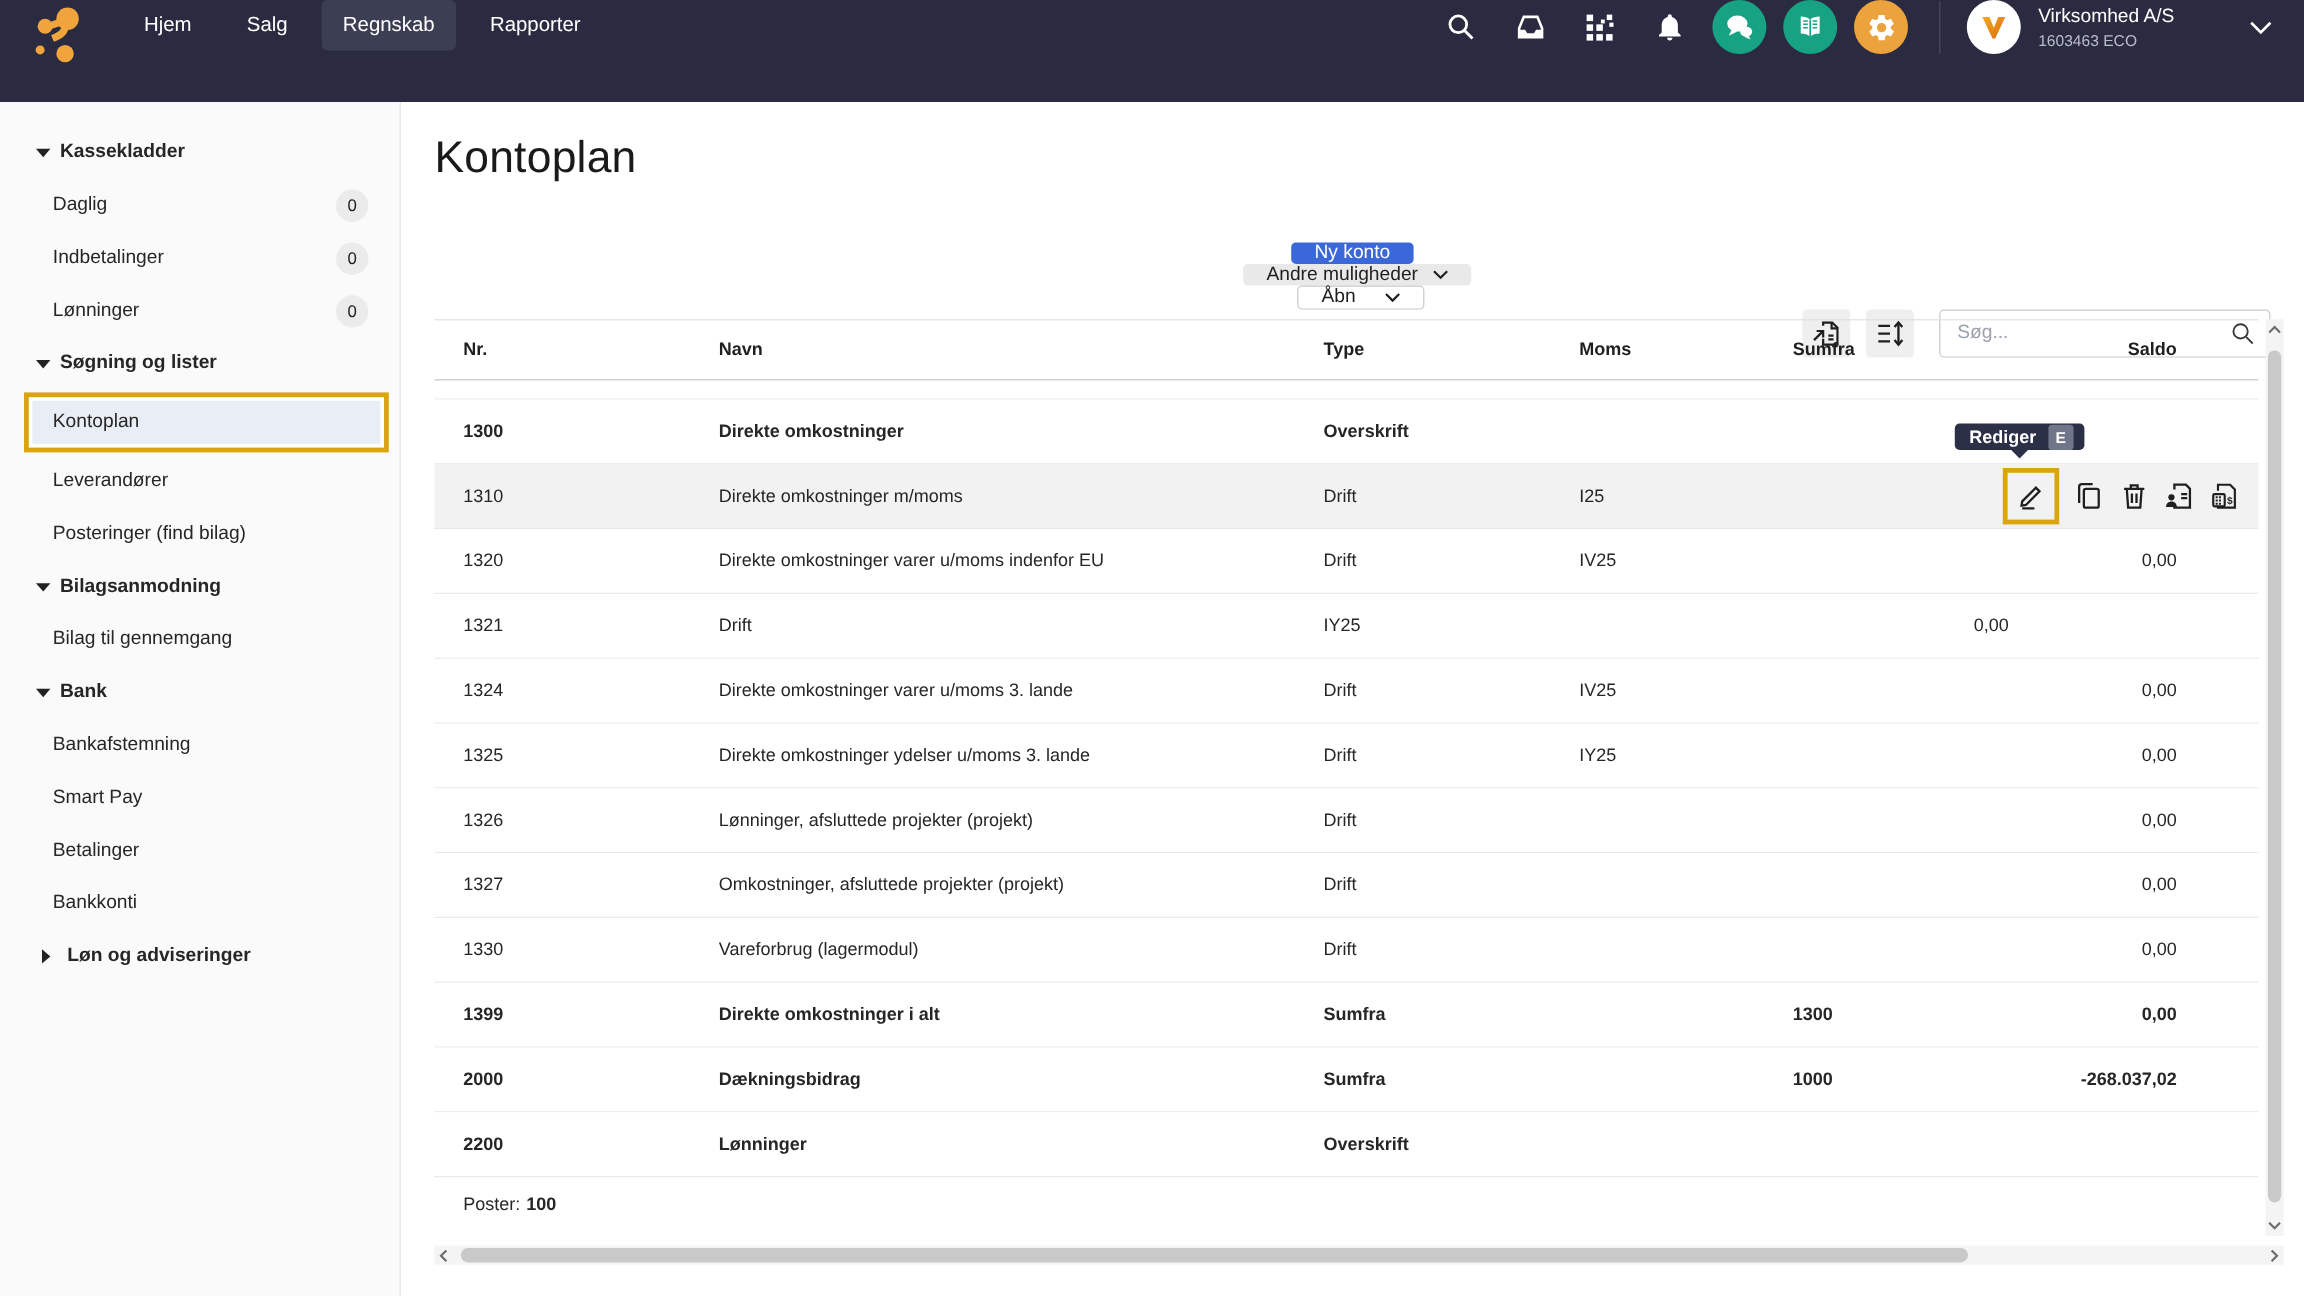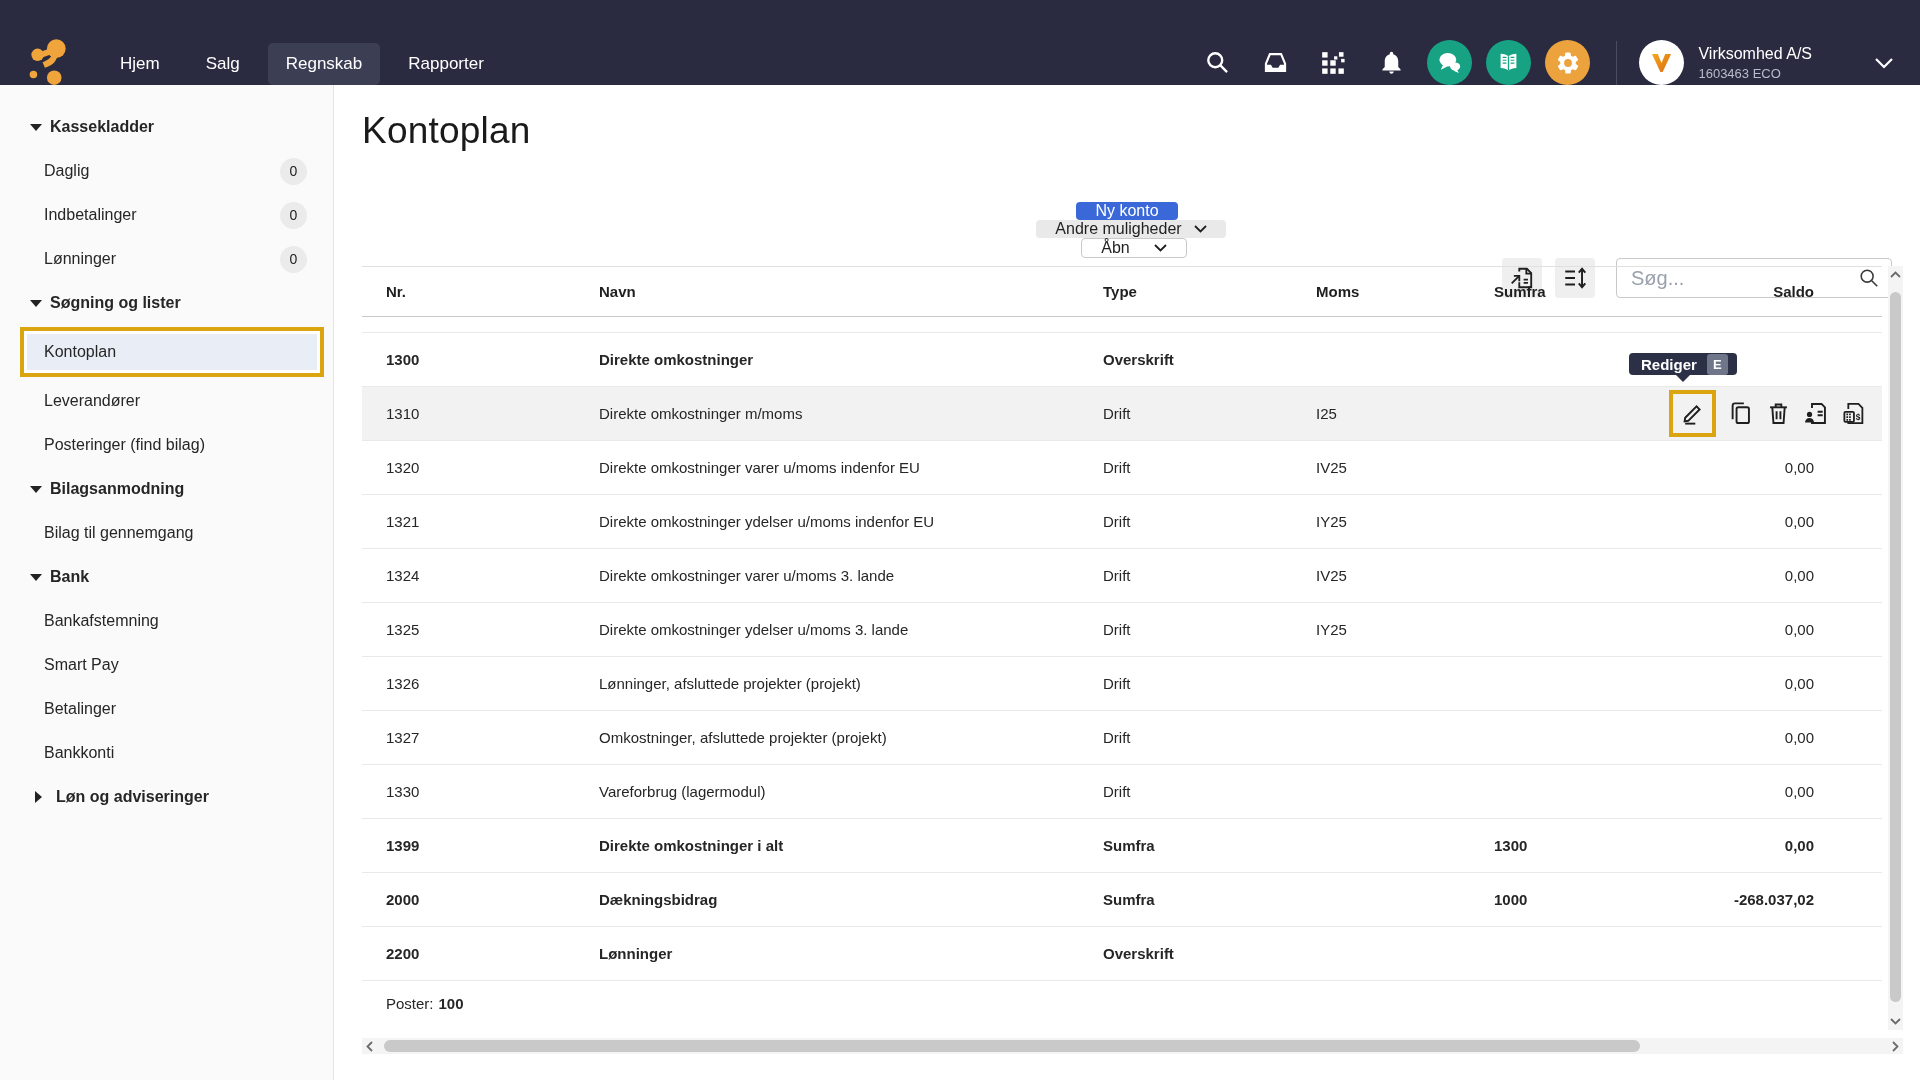--- a/index.html
+++ b/index.html
@@ -1,21 +1,21 @@
 <!DOCTYPE html>
 <html style="--navbar-bg: #2A2B40; --primary-blue: #3B68D9; --accent-yellow: #DBA510; --green: #17A284; --orange: #ECA23D;"><head>
 <meta charset="utf-8">
 <style>
   * { margin:0; padding:0; box-sizing:border-box; }
   html,body { width:1920px; height:1080px; overflow:hidden; background:#fff;
     font-family:"Liberation Sans", sans-serif; color:#262626; }
 
   
   .navbar { position:absolute; top:0; left:0; width:1920px; height:85px;
-    background:var(--navbar-bg,#2A2B40); display:flex; align-items:flex-end; }
+    background:var(--navbar-bg,#2A2B40); display:flex; align-items:flex-start; }
   .logo { width:52px; height:52px; margin-left:22px; margin-right:28px; }
   .nav-items { display:flex; align-items:center; gap:10px; }
   .nav-item { color:#fff; font-size:17px; padding:11px 18px; border-radius:5px; cursor:pointer; white-space:nowrap; }
   .nav-item.active { background:#3C3E54; }
   .nav-right { margin-left:auto; display:flex; align-items:center; margin-right:26px; }
   .nav-icon { width:44px; height:44px; display:flex; align-items:center; justify-content:center; margin-left:14px; cursor:pointer; }
   .nav-circle { width:45px; height:45px; border-radius:50%; display:flex; align-items:center; justify-content:center; margin-left:14px; cursor:pointer; }
   .nav-circle.green { background:var(--green,#17A284); }
   .nav-circle.orange { background:var(--orange,#ECA23D); }
   .nav-divider { width:1px; height:44px; background:#4A4B60; margin:0 22px 0 26px; }
@@ -47,21 +47,21 @@
   .btn { height:40px; border:none; border-radius:4px; font-size:16px; font-family:inherit; cursor:pointer;
     display:flex; align-items:center; padding:0 19px; }
   .btn.primary { background:var(--primary-blue,#3B68D9); color:#fff; }
   .btn.gray { background:#E9E9E9; color:#1f1f1f; margin-left:8px; gap:12px; }
   .btn.outline { background:#fff; border:1px solid #C9C9C9; color:#1f1f1f; margin-left:14px; gap:24px; }
   .toolbar-right { margin-left:auto; display:flex; align-items:center; }
   .tool-btn { width:40px; height:40px; border:none; border-radius:4px; background:#EFEFEF; cursor:pointer;
     display:flex; align-items:center; justify-content:center; margin-left:13px; }
   .search-box { position:relative; margin-left:21px; }
   .search-box input { width:276px; height:40px; border:1px solid #C9C9C9; border-radius:4px;
-    font-size:20px; font-family:inherit; padding:0 42px 0 14px; color:#262626; }
+    font-size:16px; font-family:inherit; padding:0 42px 0 14px; color:#262626; }
   .search-box input::placeholder { color:#9AA0AD; }
   .search-box .mag { position:absolute; right:12px; top:9px; }
 
   
   .table { position:absolute; top:181px; left:23px; width:1520px; border-top:1px solid #E0E0E0; }
   .trow { display:grid; grid-template-columns:213px 504px 213px 178px 180px 1fr;
     padding-left:24px; padding-right:68px; align-items:center; font-size:15px; position:relative; }
   .thead { height:50px; font-weight:700; border-bottom:1px solid #C8C8C8; color:#1f1f1f; }
   .sliver { height:16px; border-bottom:1px solid #E9E9E9; }
   .drow { height:54px; border-bottom:1px solid #E9E9E9; background:#fff; }
@@ -371,21 +371,20 @@
         <div class="trow drow">
           <div class="cell nr">1320</div>
           <div class="cell navn">Direkte omkostninger varer u/moms indenfor EU</div>
           <div class="cell type">Drift</div>
           <div class="cell moms">IV25</div>
           <div class="cell sumfra"></div>
           <div class="cell saldo">0,00</div>
         </div>
         <div class="trow drow">
           <div class="cell nr">1321</div>
-          <div class="cell navn">Direkte omkostninger ydelser u/moms indenfor EU</div>
           <div class="cell type">Drift</div>
           <div class="cell moms">IY25</div>
           <div class="cell sumfra"></div>
           <div class="cell saldo">0,00</div>
         </div>
         <div class="trow drow">
           <div class="cell nr">1324</div>
           <div class="cell navn">Direkte omkostninger varer u/moms 3. lande</div>
           <div class="cell type">Drift</div>
           <div class="cell moms">IV25</div>

